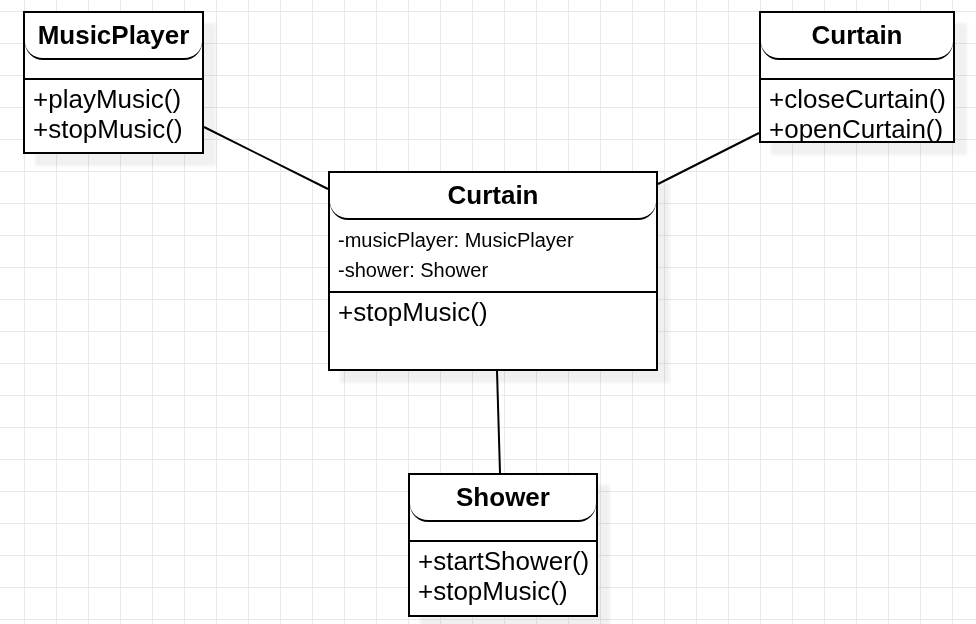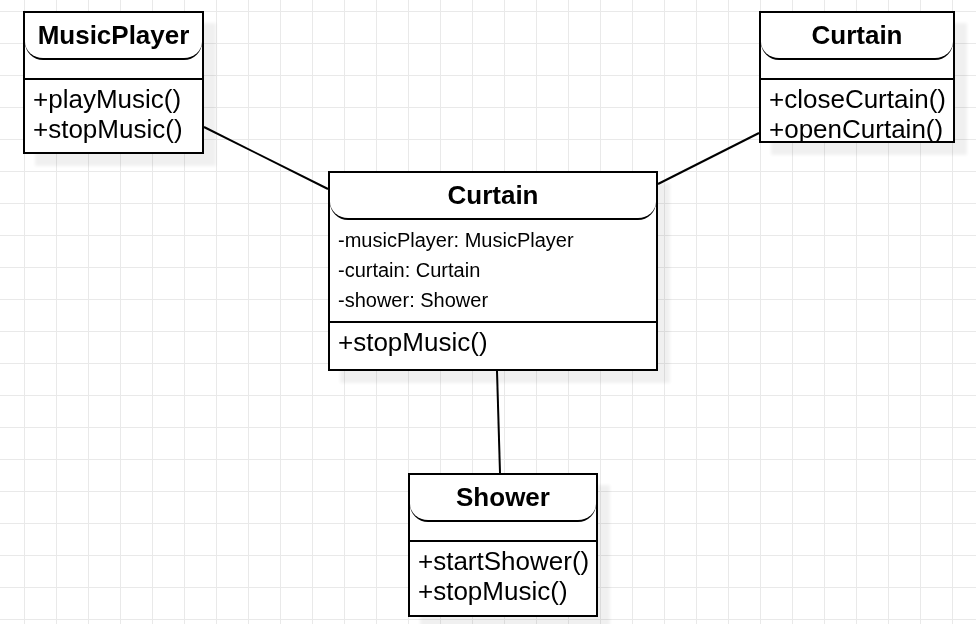--- a/index.html
+++ b/index.html
@@ -100,21 +100,20 @@
     <div class="uml-methods">
       <div class="member-line">+closeCurtain()</div>
       <div class="member-line">+openCurtain()</div>
     </div>
   </div>
 
   <div class="uml-class" id="cls-mediator">
     <div class="uml-title">Curtain</div>
     <div class="uml-attrs filled">
       <div class="member-line">-musicPlayer: MusicPlayer</div>
-      <div class="member-line">-curtain: Curtain</div>
       <div class="member-line">-shower: Shower</div>
     </div>
     <div class="uml-methods">
       <div class="member-line">+stopMusic()</div>
     </div>
   </div>
 
   <div class="uml-class" id="cls-shower">
     <div class="uml-title">Shower</div>
     <div class="uml-attrs empty"></div>

